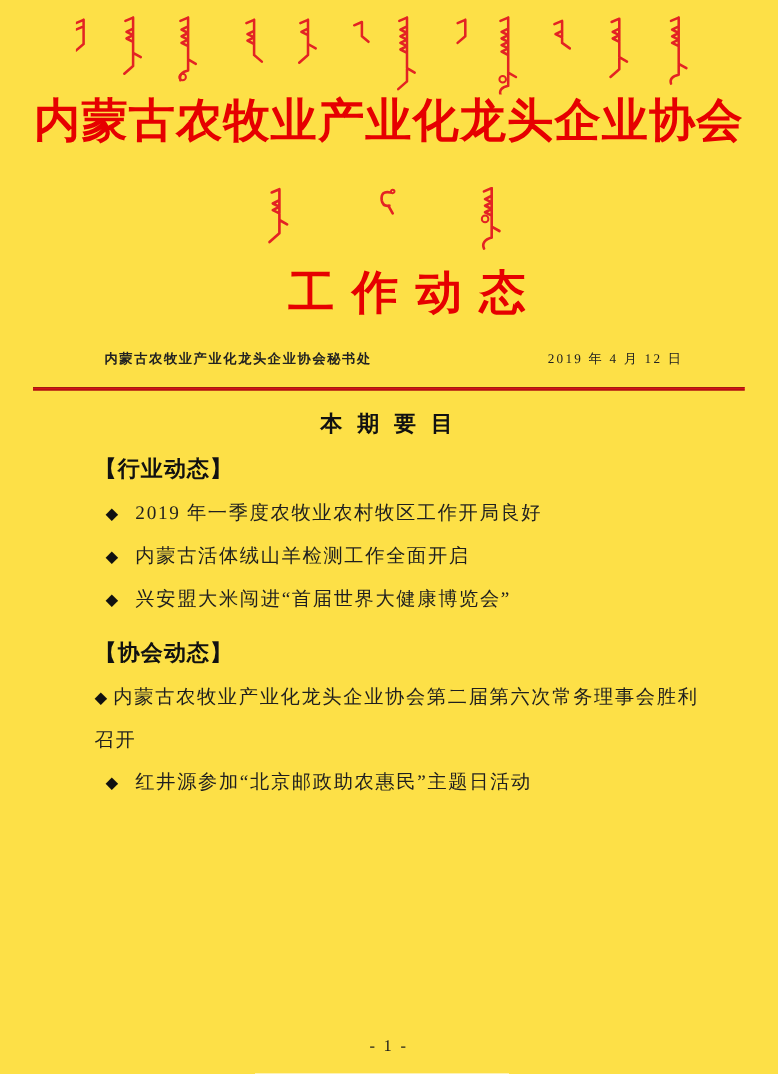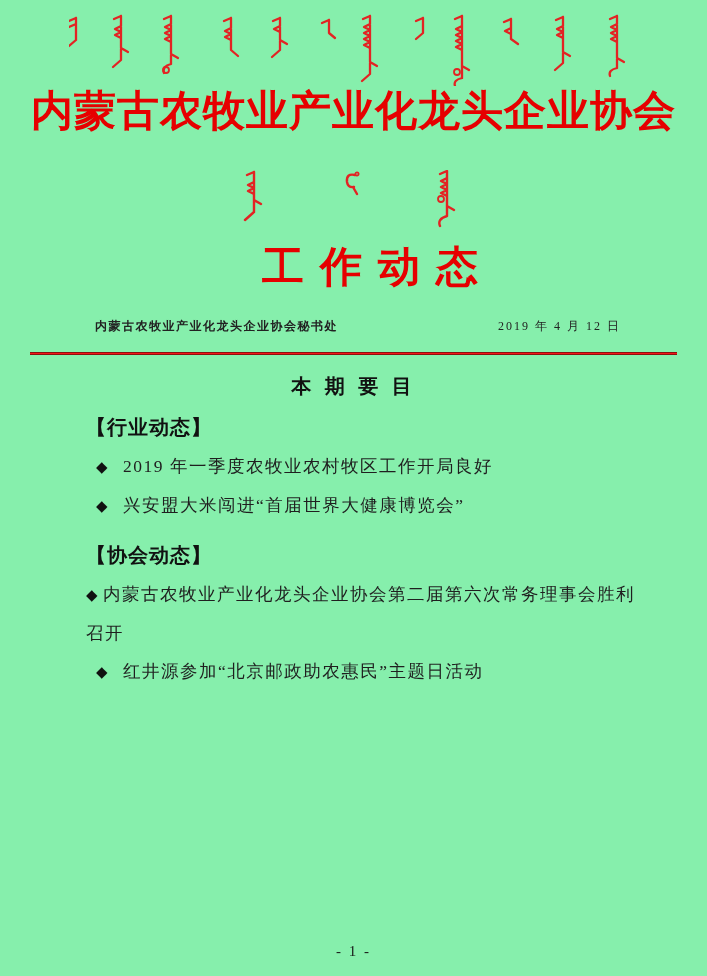--- a/index.html
+++ b/index.html
@@ -1,21 +1,21 @@
 <!DOCTYPE html>
 <html><head>
 <meta charset="utf-8">
 <style>
   * { margin:0; padding:0; box-sizing:border-box; }
   html,body { background:#ffffff; }
   .page {
     position:relative;
     width:707px; height:976px;
     margin:0 auto;
-    background:#86efac;
+    background:#fde047;
     font-family:"Liberation Serif","DejaVu Serif",serif;
     color:#1a1a1a;
     overflow:hidden;
   }
   
   .masthead { text-align:center; }
   .mong-banner { display:block; margin:14px auto 0 auto; }
   .mong-banner path { stroke:#e32323; stroke-width:2.3; fill:none; stroke-linecap:round; stroke-linejoin:round; }
   .mong-banner circle { stroke:#e32323; stroke-width:1.8; fill:none; }
   .org-title {
@@ -149,20 +149,23 @@
 
   <div class="toc-body">
 
     <div class="section-title">【行业动态】</div>
 
     <div class="items">
       <div class="toc-item indented">
         <span class="diamond">◆</span><span>2019 年一季度农牧业农村牧区工作开局良好</span>
       </div>
       <div class="toc-item indented">
+        <span class="diamond">◆</span><span>内蒙古活体绒山羊检测工作全面开启</span>
+      </div>
+      <div class="toc-item indented">
         <span class="diamond">◆</span><span>兴安盟大米闯进“首届世界大健康博览会”</span>
       </div>
     </div>
 
     <div class="section-title second">【协会动态】</div>
 
     <div class="items">
       <div class="toc-item">
         <span class="diamond tight">◆</span><span>内蒙古农牧业产业化龙头企业协会第二届第六次常务理事会胜利召开</span>
       </div>

